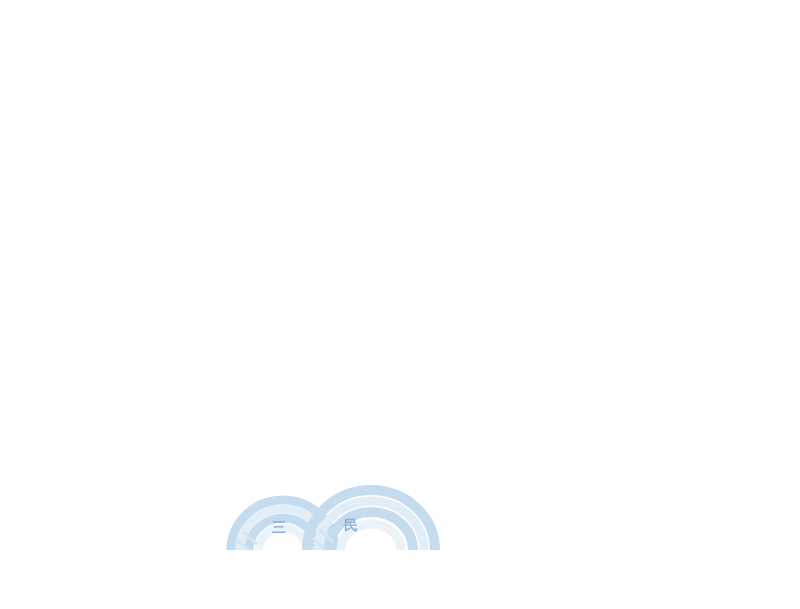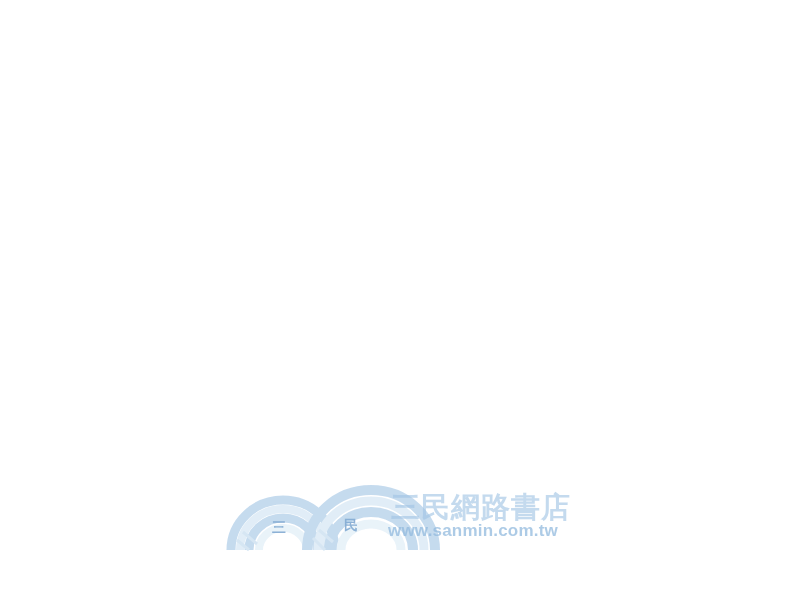--- a/index.html
+++ b/index.html
@@ -68,16 +68,14 @@
         <path d="M82 66 A64 60 0 0 1 210 66" stroke="#bcd5ec" stroke-width="10"></path>
         <path d="M93 66 A53 49 0 0 1 199 66" stroke="#dcebf6" stroke-width="9"></path>
         <path d="M104 66 A42 38 0 0 1 188 66" stroke="#bcd5ec" stroke-width="10"></path>
         <path d="M116 66 A30 26 0 0 1 176 66" stroke="#e6f1f9" stroke-width="9"></path>
 
         <path d="M12 56 L24 66 M18 48 L32 60 M88 54 L100 66 M94 46 L108 58" stroke="#cfe2f2" stroke-width="3"></path>
       </g>
     </svg>
     <span class="wm-char wm-char-left">三</span>
     <span class="wm-char wm-char-right">民</span>
-    <div class="wm-store">三民網路書店</div>
-    <div class="wm-url">www.sanmin.com.tw</div>
   </div>
 </div>
 
 </body></html>

